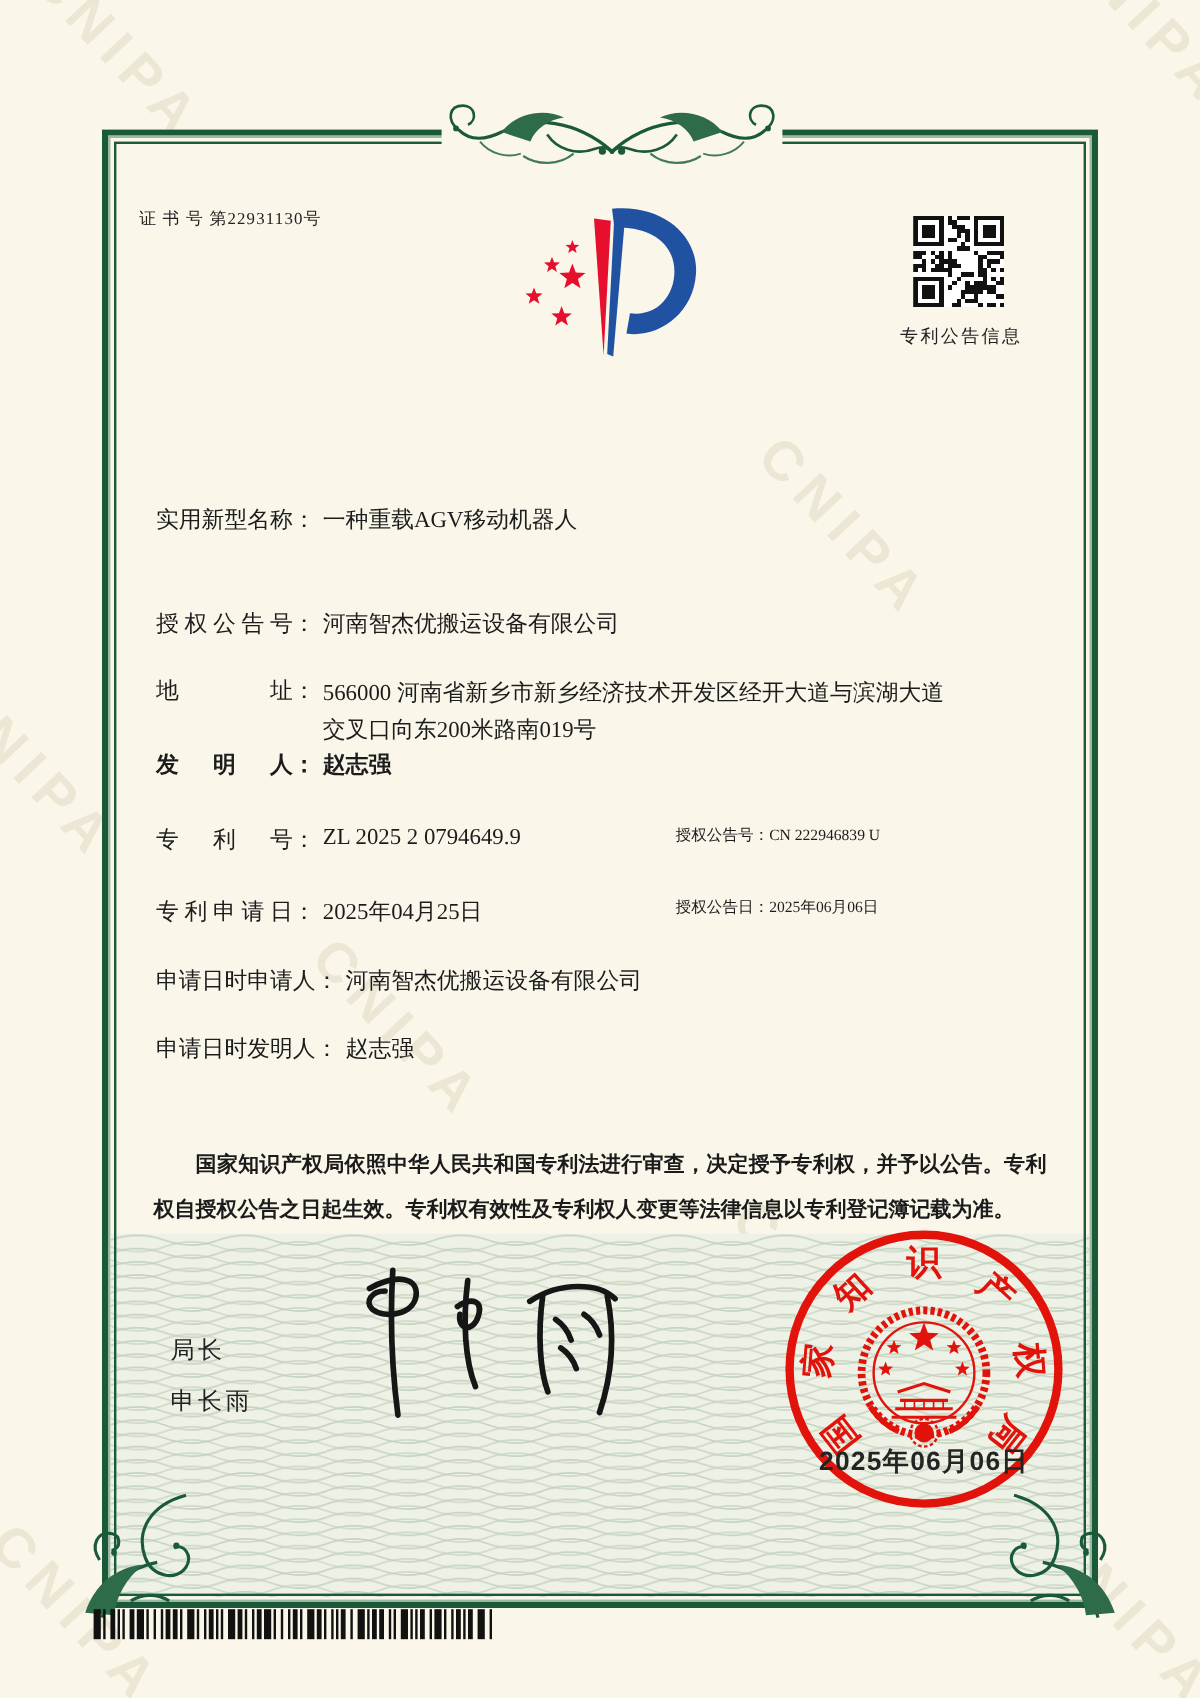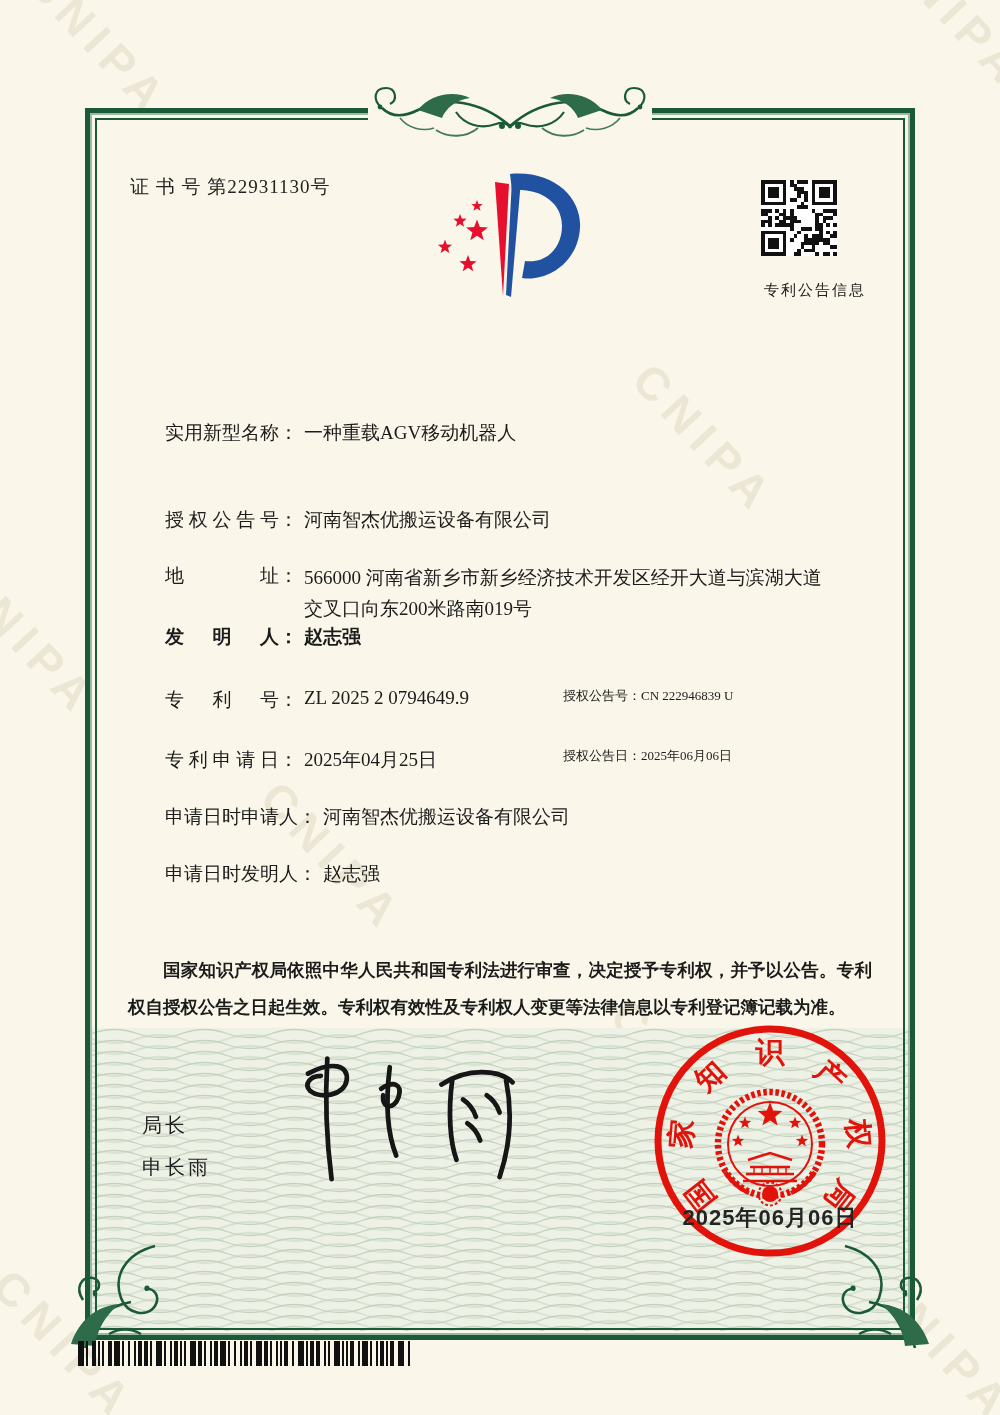--- a/index.html
+++ b/index.html
@@ -17,28 +17,28 @@
   .frame::before{content:"";position:absolute;inset:0;border:2px solid #9cb8a4;}
   .frame::after{content:"";position:absolute;inset:5px;border:2px solid #1b5a39;}
 
   
   .band{position:absolute;left:92px;top:1028px;z-index:2;}
 
   .orn{position:absolute;z-index:4;}
 
   
   .content{position:absolute;inset:0;z-index:5;}
-  .certno{position:absolute;left:130px;top:174px;font-size:19px;color:#222;letter-spacing:1px;}
+  .certno{position:absolute;left:116px;top:174px;font-size:14px;color:#222;letter-spacing:1px;}
   .logo{position:absolute;left:424px;top:166px;}
   .qr{position:absolute;left:761px;top:180px;}
-  .qrcap{position:absolute;left:736px;top:281px;width:130px;text-align:right;font-size:15px;letter-spacing:2px;color:#222;}
+  .qrcap{position:absolute;left:736px;top:271px;width:130px;text-align:center;font-size:15px;letter-spacing:2px;color:#222;}
   .title{position:absolute;left:0;top:294px;width:1000px;text-align:center;
          font-size:47px;font-weight:bold;letter-spacing:6px;color:#0d0d0d;}
 
-  .row{position:absolute;left:130px;font-size:19px;color:#1c1c1c;margin-left:35px;}
+  .row{position:absolute;left:130px;font-size:19px;color:#1c1c1c;}
   .row .lab{display:inline-block;width:114px;text-align:justify;text-align-last:justify;vertical-align:top;}
   .row .labw{display:inline-block;vertical-align:top;}
   .row .col{vertical-align:top;}
   .row .val{display:inline-block;margin-left:6px;vertical-align:top;}
   .row .valwrap{width:522px;line-height:1.62;}
   .rcol{position:absolute;left:563px;font-size:13px;color:#1c1c1c;}
 
   .statement{position:absolute;left:128px;top:952px;width:744px;font-size:17.5px;
              line-height:2.1;text-align:justify;text-indent:2em;color:#1b1b1b;font-weight:600;}
 

